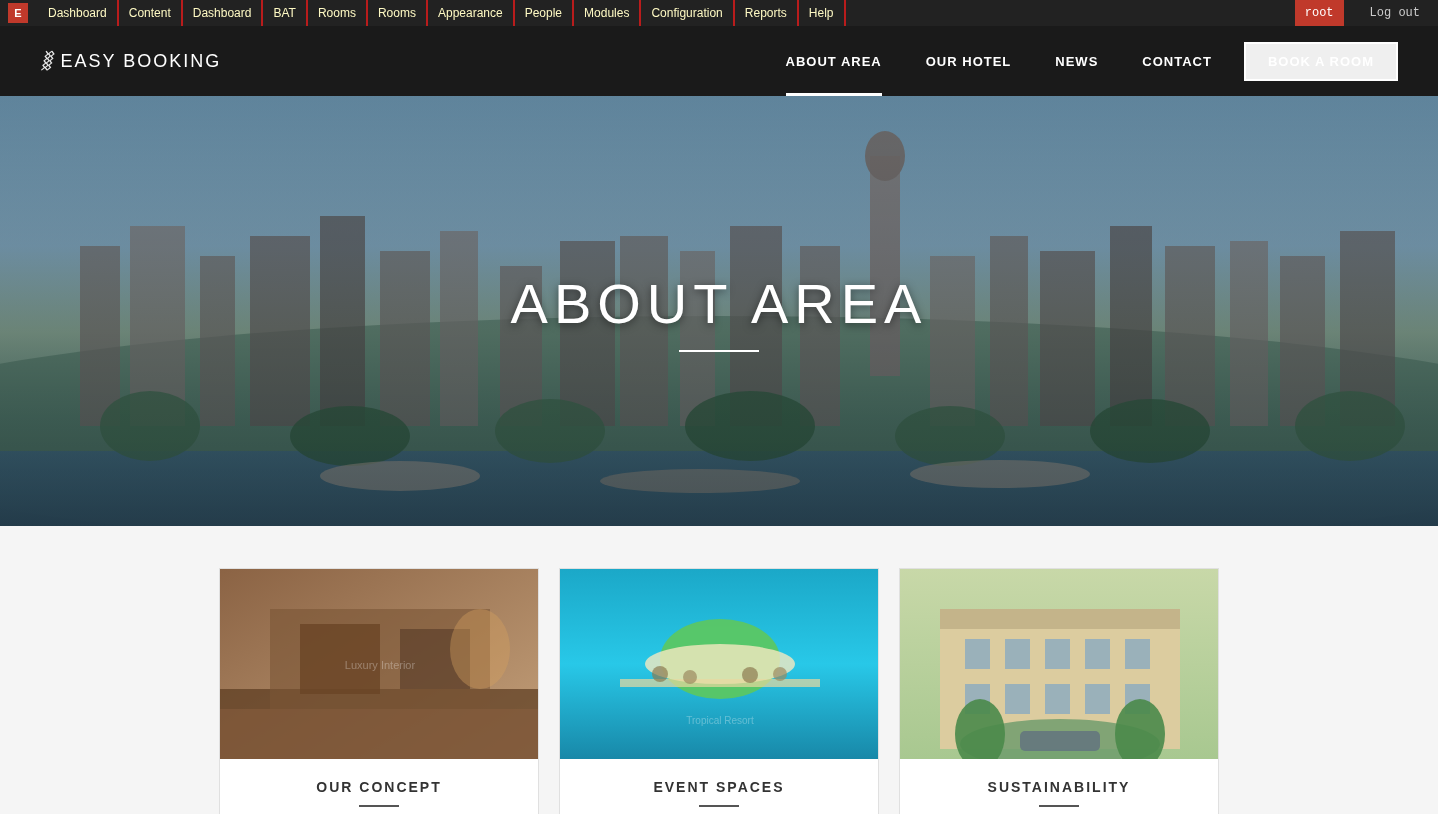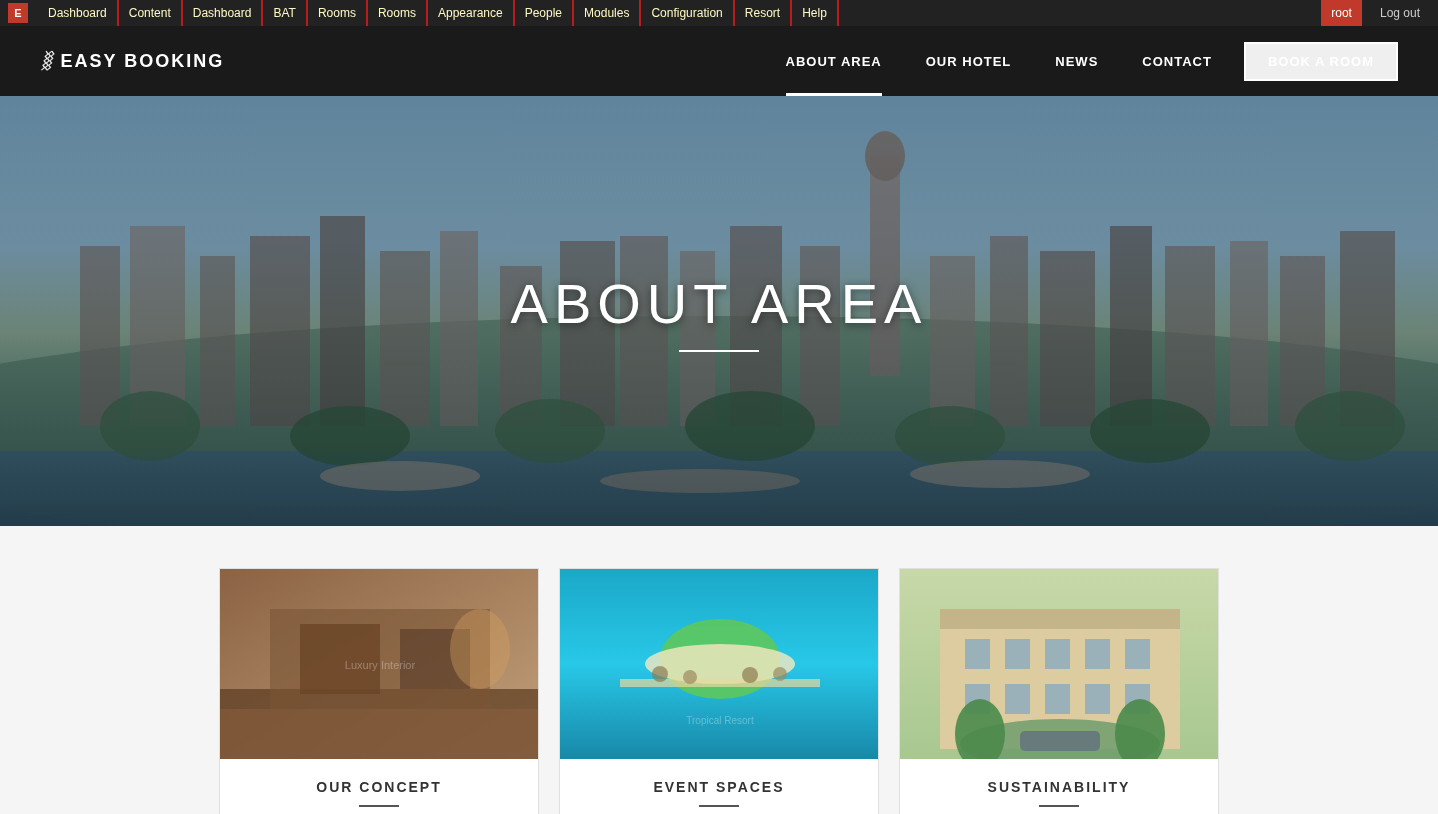--- a/index.html
+++ b/index.html
@@ -40,22 +40,23 @@
       color: #fef9c3;
       font-size: 12px;
       height: 26px;
       display: flex;
       align-items: center;
       border-right: 2px solid #b91c1c;
     }
     .admin-bar-right {
       display: flex;
       align-items: center;
-      gap: 8px;
+      gap: 16px;
       margin-left: auto;
+      font-family: Liberation Mono, monospace;
     }
     .admin-bar-root {
       background: #c0392b;
       color: #fff;
       padding: 0 10px;
       height: 26px;
       display: flex;
       align-items: center;
       font-size: 12px;
     }
@@ -88,21 +89,21 @@
     .logo-icon {
       color: #fff;
       font-size: 28px;
       letter-spacing: -3px;
       font-style: italic;
       opacity: 0.9;
     }
     .logo-text {
       color: #fff;
       font-size: 18px;
-      font-weight: bold;
+      font-weight: normal;
       letter-spacing: 2px;
       text-transform: uppercase;
     }
     .main-nav {
       display: flex;
       align-items: center;
       gap: 0;
       margin-left: auto;
     }
     .nav-item {
@@ -247,21 +248,21 @@
   <div class="admin-bar-item">Dashboard</div>
       <div class="admin-bar-item">Content</div>
       <div class="admin-bar-item">Dashboard</div>
       <div class="admin-bar-item">BAT</div>
       <div class="admin-bar-item">Rooms</div>
       <div class="admin-bar-item">Rooms</div>
       <div class="admin-bar-item">Appearance</div>
       <div class="admin-bar-item">People</div>
       <div class="admin-bar-item">Modules</div>
       <div class="admin-bar-item">Configuration</div>
-      <div class="admin-bar-item">Resort</div>
+      <div class="admin-bar-item">Reports</div>
       <div class="admin-bar-item">Help</div>
     </div>
   <div class="admin-bar-right">
     <div class="admin-bar-root">root</div>
     <div class="admin-bar-logout">Log out</div>
   </div>
 </div>
 
 <header class="site-header">
   <div class="logo-area">

